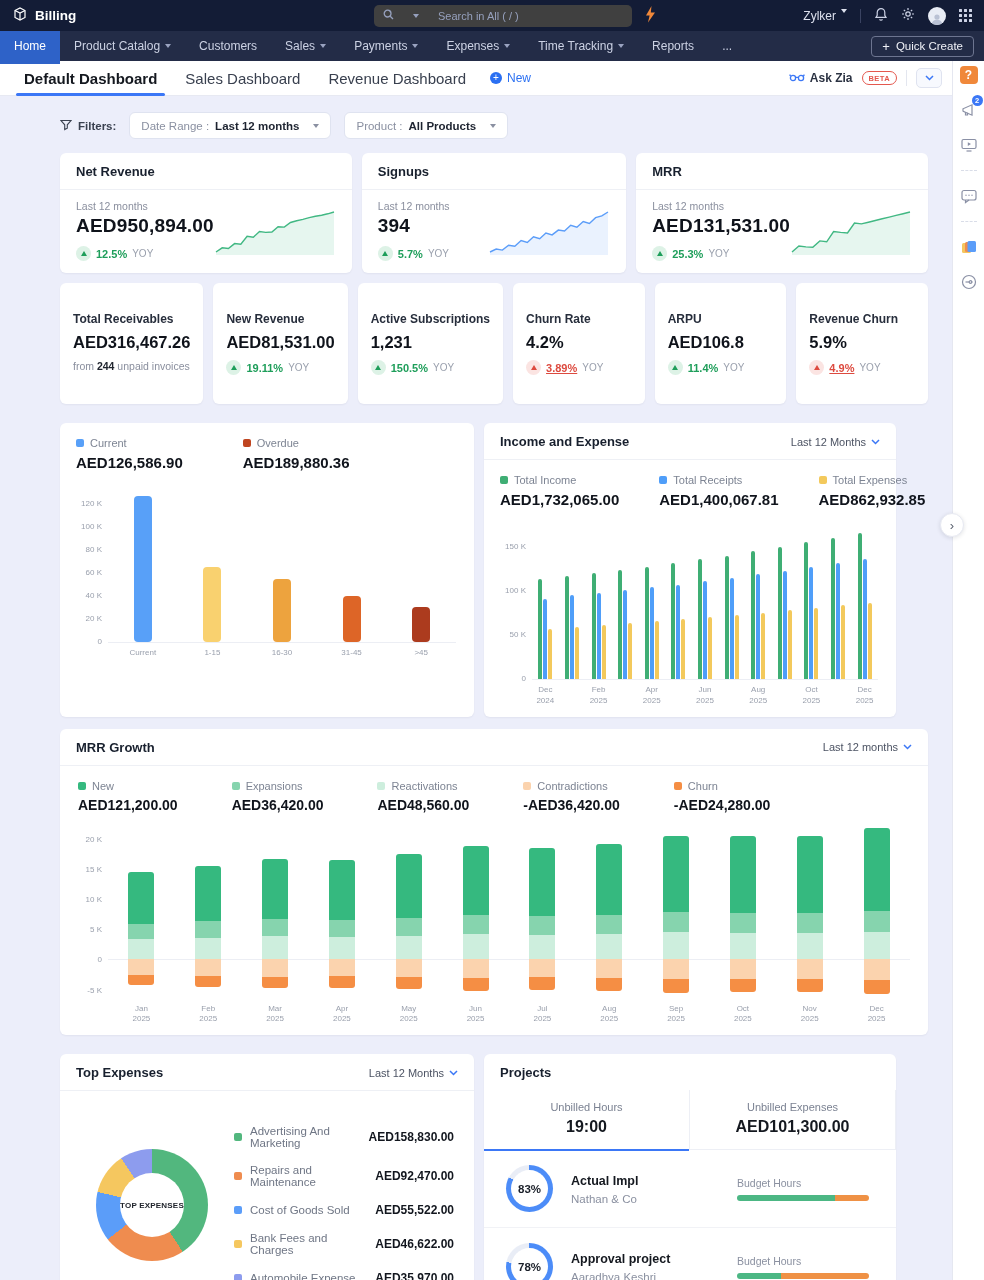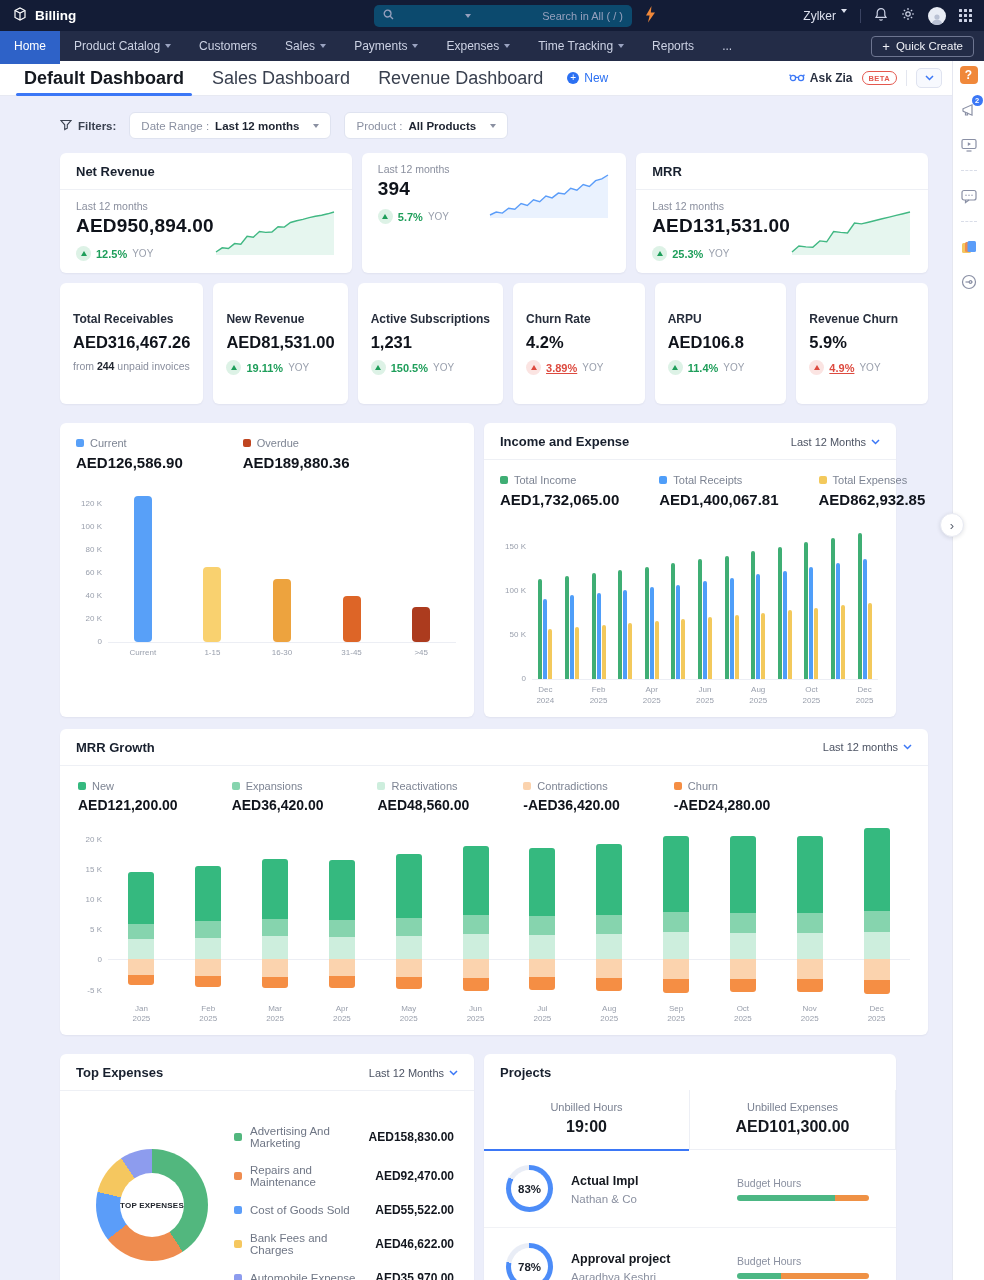--- a/index.html
+++ b/index.html
@@ -3,38 +3,38 @@
 <meta charset="utf-8">
 <style>
   * { margin:0; padding:0; box-sizing:border-box; }
   html,body { width:984px; height:1280px; }
   body { font-family:"Liberation Sans","DejaVu Sans",sans-serif; background:#eceefa; overflow:hidden; position:relative; }
   .page { width:984px; height:1280px; position:relative; }
 
   
   .topbar { height:31px; background:#131c36; display:flex; align-items:center; padding:0 12px; position:relative; z-index:5; }
   .brand { display:flex; align-items:center; gap:7px; color:#fff; font-size:13.5px; font-weight:700; }
-  .searchbox { position:absolute; left:374px; width:258px; height:22px; background:#0c4a6e; border-radius:5px; display:flex; align-items:center; gap:19px; padding:0 9px; color:#96a0bd; font-size:11px; cursor:text;justify-content:space-between; }
+  .searchbox { position:absolute; left:374px; width:258px; height:22px; background:#404040; border-radius:5px; display:flex; align-items:center; gap:19px; padding:0 9px; color:#96a0bd; font-size:11px; cursor:text; }
   .bolt { position:absolute; left:645px; top:6px; }
   .top-right { margin-left:auto; display:flex; align-items:center; gap:13px; color:#dde1ee; font-size:12px; }
   .tr-sep { width:1px; height:14px; background:#3a4361; }
   .avatar { width:18px; height:18px; border-radius:50%; background:#e8ecf5; display:flex; align-items:flex-end; justify-content:center; overflow:hidden; }
   .gridicon { display:grid; grid-template-columns:repeat(3,3px); grid-gap:2px; }
   .gridicon i { width:3px; height:3px; background:#cdd3e6; border-radius:0.5px; }
 
   
   .mainnav { height:30px; background:#232c47; display:flex; align-items:center; padding-right:10px; position:relative; z-index:4; }
   .nav-item { height:36px; display:flex; align-items:center; gap:5px; padding:0 14px; color:#ccd2e4; font-size:12px; cursor:pointer; }
   .nav-item.active { background:#2e62c8; color:#fff; }
   .caret { width:0; height:0; border-left:3.5px solid transparent; border-right:3.5px solid transparent; border-top:4px solid #9aa3c0; }
   .quick-create { margin-left:auto; height:21px; display:flex; align-items:center; gap:6px; border:1px solid #6d7590; border-radius:4px; color:#f0f2f8; font-size:11.5px; padding:0 10px; cursor:pointer; background:transparent; }
 
   
   .tabrow { height:35px; background:#fff; border-bottom:1px solid #e7e9f2; display:flex; align-items:center; padding:0 10px; width:952px; }
-  .dash-tab { padding:0 14px; height:35px; display:flex; align-items:center; font-size:18px; color:#39404f; cursor:pointer; position:relative;text-align:center; }
+  .dash-tab { padding:0 14px; height:35px; display:flex; align-items:center; font-size:15px; color:#39404f; cursor:pointer; position:relative;text-align:center; }
   .dash-tab.active { color:#14181f; font-weight:700; }
   .dash-tab.active::after { content:""; position:absolute; left:6px; right:6px; bottom:0; height:2.5px; background:#3b77f6; border-radius:2px; }
   .new-tab { display:flex; align-items:center; gap:5px; color:#2b70f2; font-size:12px; cursor:pointer; padding:0 10px; }
   .plus-circle { width:12px; height:12px; border-radius:50%; background:#2b70f2; color:#fff; font-size:10px; line-height:12px; text-align:center; }
   .tab-right { margin-left:auto; display:flex; align-items:center; gap:9px; }
   .askzia { display:flex; align-items:center; gap:5px; font-size:12px; color:#2b3242; font-weight:600; cursor:pointer; }
   .beta { border:1px solid #e4584e; color:#e4584e; font-size:7.5px; font-weight:700; border-radius:8px; padding:1.5px 6px; letter-spacing:.4px; }
   .tab-chevbtn { width:26px; height:20px; border:1px solid #dfe3f0; border-radius:5px; background:#f7f9fe; display:flex; align-items:center; justify-content:center; cursor:pointer; }
 
   
@@ -305,20 +305,23 @@
                 <span class="yoy">YOY</span>
               </span>
             </div>
             <div><svg width="122" height="52">
                 <path d="M2,50 L2.0,47.0 L8.2,42.8 L14.4,43.5 L20.6,38.6 L26.8,39.3 L33.1,31.2 L39.3,32.3 L45.5,26.6 L51.7,27.4 L57.9,27.0 L64.1,21.7 L70.3,22.1 L76.5,17.5 L82.7,15.8 L88.9,14.4 L95.2,12.6 L101.4,11.2 L107.6,10.2 L113.8,8.8 L120.0,7.0 L120,50 Z" fill="rgba(65,184,131,0.13)" stroke="none"></path>
                 <polyline points="2.0,47.0 8.2,42.8 14.4,43.5 20.6,38.6 26.8,39.3 33.1,31.2 39.3,32.3 45.5,26.6 51.7,27.4 57.9,27.0 64.1,21.7 70.3,22.1 76.5,17.5 82.7,15.8 88.9,14.4 95.2,12.6 101.4,11.2 107.6,10.2 113.8,8.8 120.0,7.0" fill="none" stroke="#41b883" stroke-width="1.4"></polyline>
               </svg></div>
           </div>
         </section>
         <section class="card kpi-card">
+          <div class="card-head">
+            <span class="card-title">Signups</span>
+          </div>
           <div class="kpi-body">
             <div>
               <div class="kpi-period">Last 12 months</div>
               <div class="kpi-value">394</div>
               <span class="pill green">
                 <span class="pbadge">
                   <span class="tri"></span>
                 </span>
                 <span class="delta">5.7%</span>
                 <span class="yoy">YOY</span>

